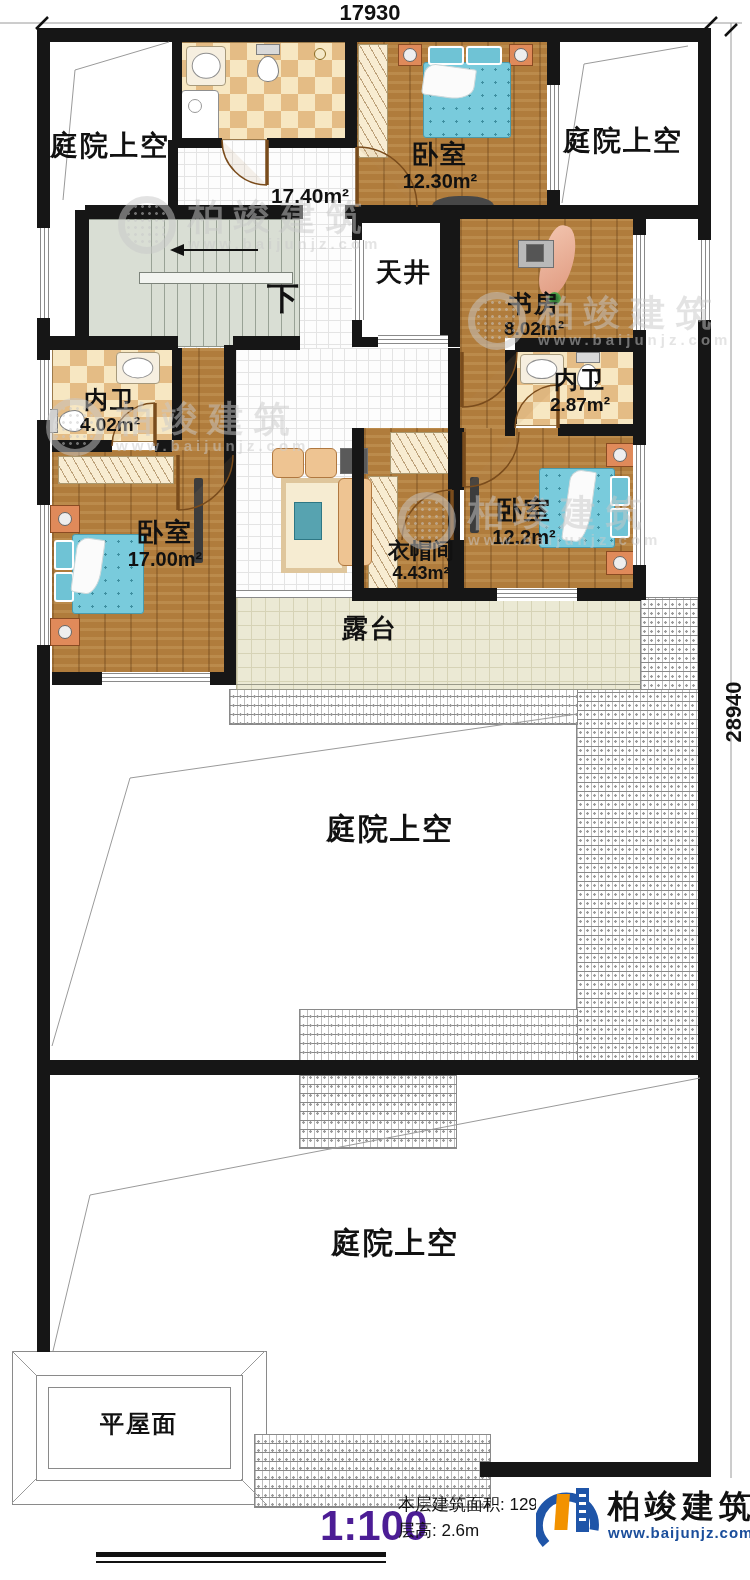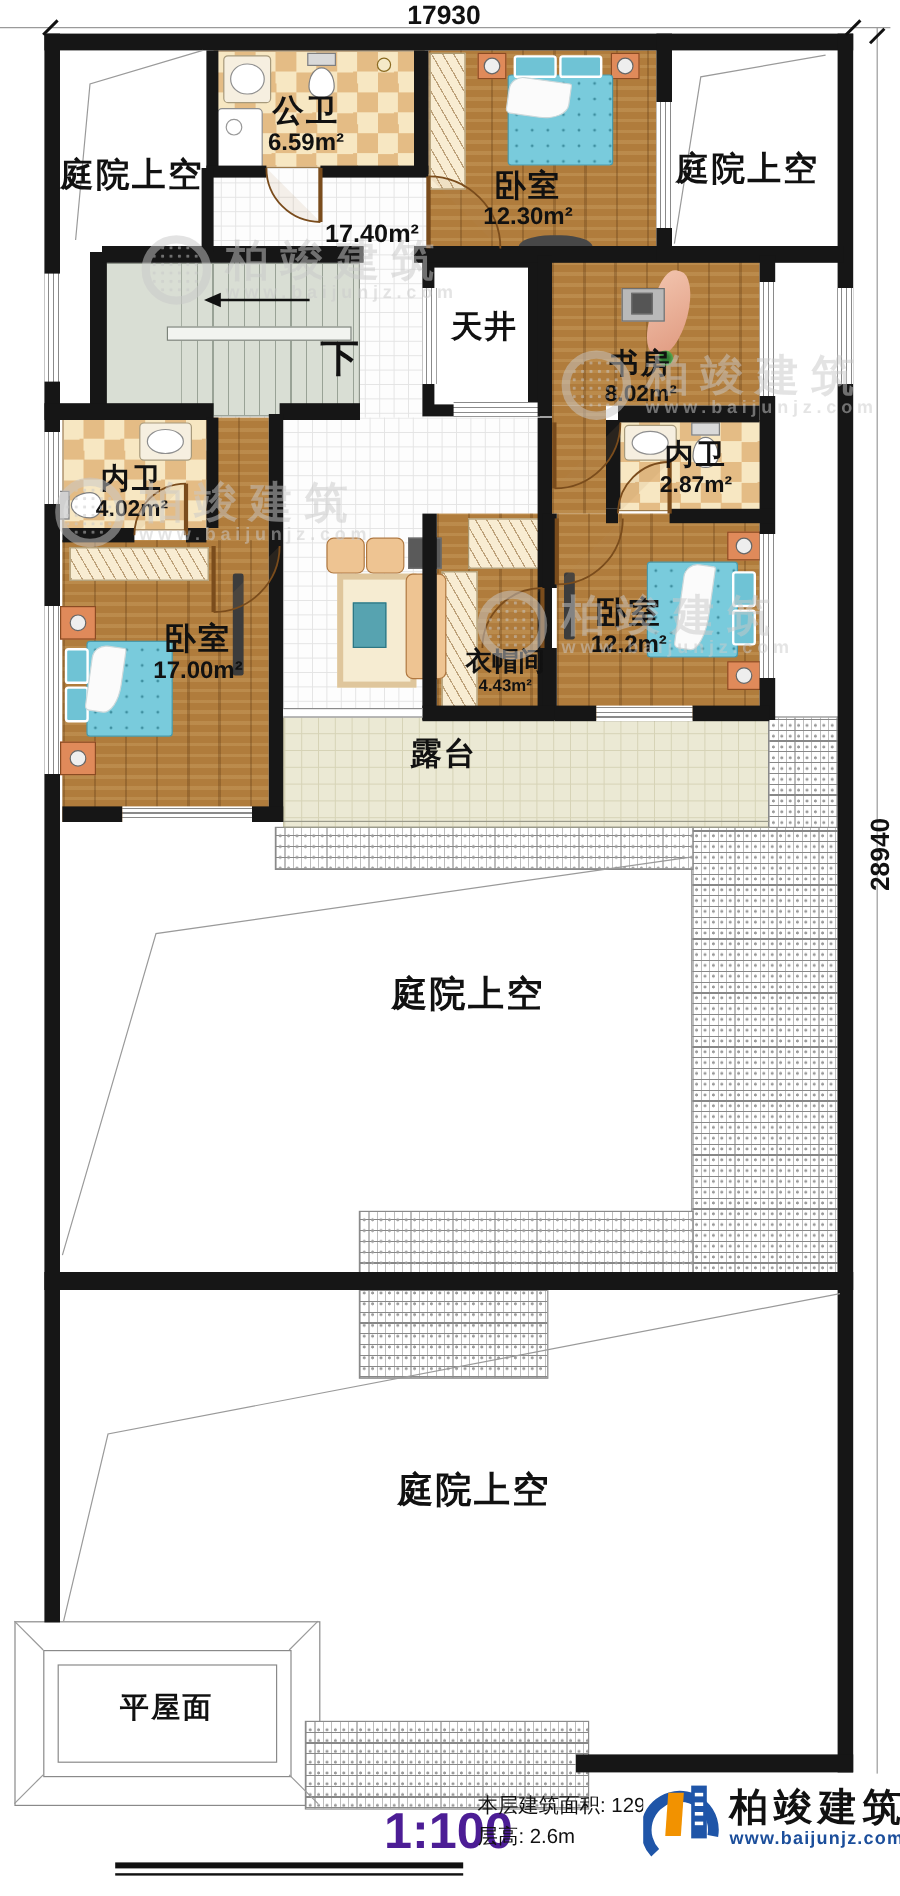--- a/index.html
+++ b/index.html
@@ -289,24 +289,20 @@
     </g>
     <g>
       <line x1="258" y1="250" x2="180" y2="250" stroke="#111" stroke-width="2"></line>
       <polygon points="170,250 184,244 184,256" fill="#111"></polygon>
     </g>
   </svg>
 
   <div class="rlabel" style="left:40px;top:130px;width:140px;">
     <span class="nm" style="font-size:28px;">庭院上空</span>
     </div>
-  <div class="rlabel" style="left:200px;top:78px;width:110px;">
-    <span class="nm" style="font-size:26px;">公卫</span>
-    <span class="ar" style="font-size:20px;">6.59m²</span>
-    </div>
   <div class="rlabel" style="left:250px;top:184px;width:120px;">
     <span class="ar" style="font-size:21px;">17.40m²</span>
     </div>
   <div class="rlabel" style="left:380px;top:140px;width:120px;">
     <span class="nm" style="font-size:26px;">卧室</span>
     <span class="ar" style="font-size:20px;">12.30m²</span>
     </div>
   <div class="rlabel" style="left:552px;top:125px;width:142px;">
     <span class="nm" style="font-size:28px;">庭院上空</span>
     </div>
@@ -327,21 +323,21 @@
   <div class="rlabel" style="left:528px;top:366px;width:104px;">
     <span class="nm" style="font-size:24px;">内卫</span>
     <span class="ar" style="font-size:19px;">2.87m²</span>
     </div>
   <div class="rlabel" style="left:105px;top:518px;width:120px;">
     <span class="nm" style="font-size:26px;">卧室</span>
     <span class="ar" style="font-size:20px;">17.00m²</span>
     </div>
   <div class="rlabel" style="left:372px;top:538px;width:98px;">
     <span class="nm" style="font-size:22px;letter-spacing:0;">衣帽间</span>
-    <span class="ar" style="font-size:14px;">4.43m²</span>
+    <span class="ar" style="font-size:18px;">4.43m²</span>
     </div>
   <div class="rlabel" style="left:468px;top:496px;width:112px;">
     <span class="nm" style="font-size:26px;">卧室</span>
     <span class="ar" style="font-size:20px;">12.2m²</span>
     </div>
   <div class="rlabel" style="left:320px;top:614px;width:100px;">
     <span class="nm" style="font-size:26px;">露台</span>
     </div>
   <div class="rlabel" style="left:305px;top:812px;width:170px;">
     <span class="nm" style="font-size:30px;">庭院上空</span>

